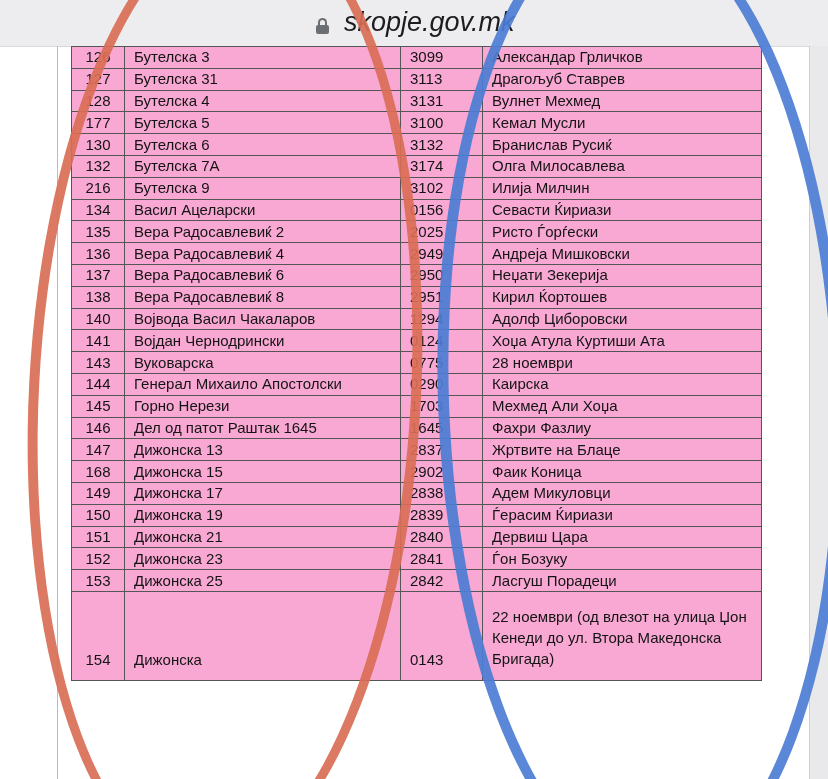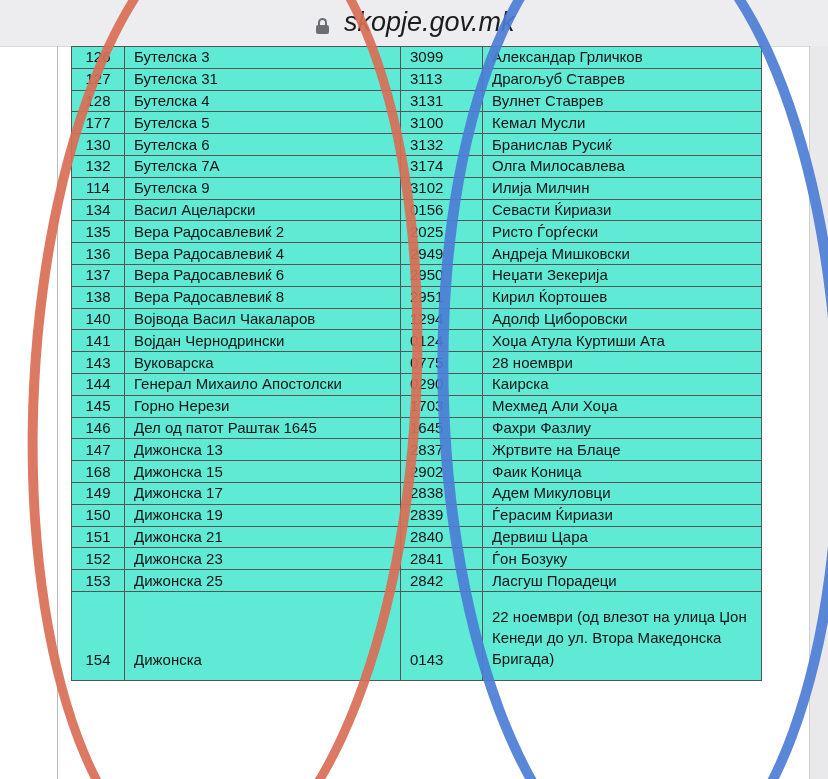--- a/index.html
+++ b/index.html
@@ -40,21 +40,21 @@
     background:#bcbcbe;z-index:2;
   }
   .right-gutter{
     position:absolute;left:809px;top:46px;width:19px;height:733px;
     background:#e9e9eb;border-left:1px solid #cfcfd1;z-index:2;
   }
   
   table.streets{
     position:absolute;left:71px;top:46px;width:690px;
     border-collapse:collapse;table-layout:fixed;
-    z-index:3;background:#5eead4;
+    z-index:3;background:#f9a8d4;
   }
   table.streets td{
     border:1px solid #555;
     font-size:15px;color:#141414;
     height:20.8px;line-height:18px;
     padding:0 4px 0 9px;
     overflow:hidden;white-space:nowrap;
     vertical-align:middle;
   }
   table.streets td.c-num{text-align:center;padding:0;}
@@ -112,42 +112,42 @@
       <tr>
         <td class="c-num">127</td>
         <td class="c-street">Бутелска 31</td>
         <td class="c-code">3113</td>
         <td class="c-name">Драгољуб Ставрев</td>
       </tr>
       <tr>
         <td class="c-num">128</td>
         <td class="c-street">Бутелска 4</td>
         <td class="c-code">3131</td>
-        <td class="c-name">Вулнет Ставрев</td>
+        <td class="c-name">Вулнет Мехмед</td>
       </tr>
       <tr>
         <td class="c-num">177</td>
         <td class="c-street">Бутелска 5</td>
         <td class="c-code">3100</td>
         <td class="c-name">Кемал Мусли</td>
       </tr>
       <tr>
         <td class="c-num">130</td>
         <td class="c-street">Бутелска 6</td>
         <td class="c-code">3132</td>
         <td class="c-name">Бранислав Русиќ</td>
       </tr>
       <tr>
         <td class="c-num">132</td>
         <td class="c-street">Бутелска 7А</td>
         <td class="c-code">3174</td>
         <td class="c-name">Олга Милосавлева</td>
       </tr>
       <tr>
-        <td class="c-num">114</td>
+        <td class="c-num">216</td>
         <td class="c-street">Бутелска 9</td>
         <td class="c-code">3102</td>
         <td class="c-name">Илија Милчин</td>
       </tr>
       <tr>
         <td class="c-num">134</td>
         <td class="c-street">Васил Ацеларски</td>
         <td class="c-code">0156</td>
         <td class="c-name">Севасти Ќириази</td>
       </tr>

